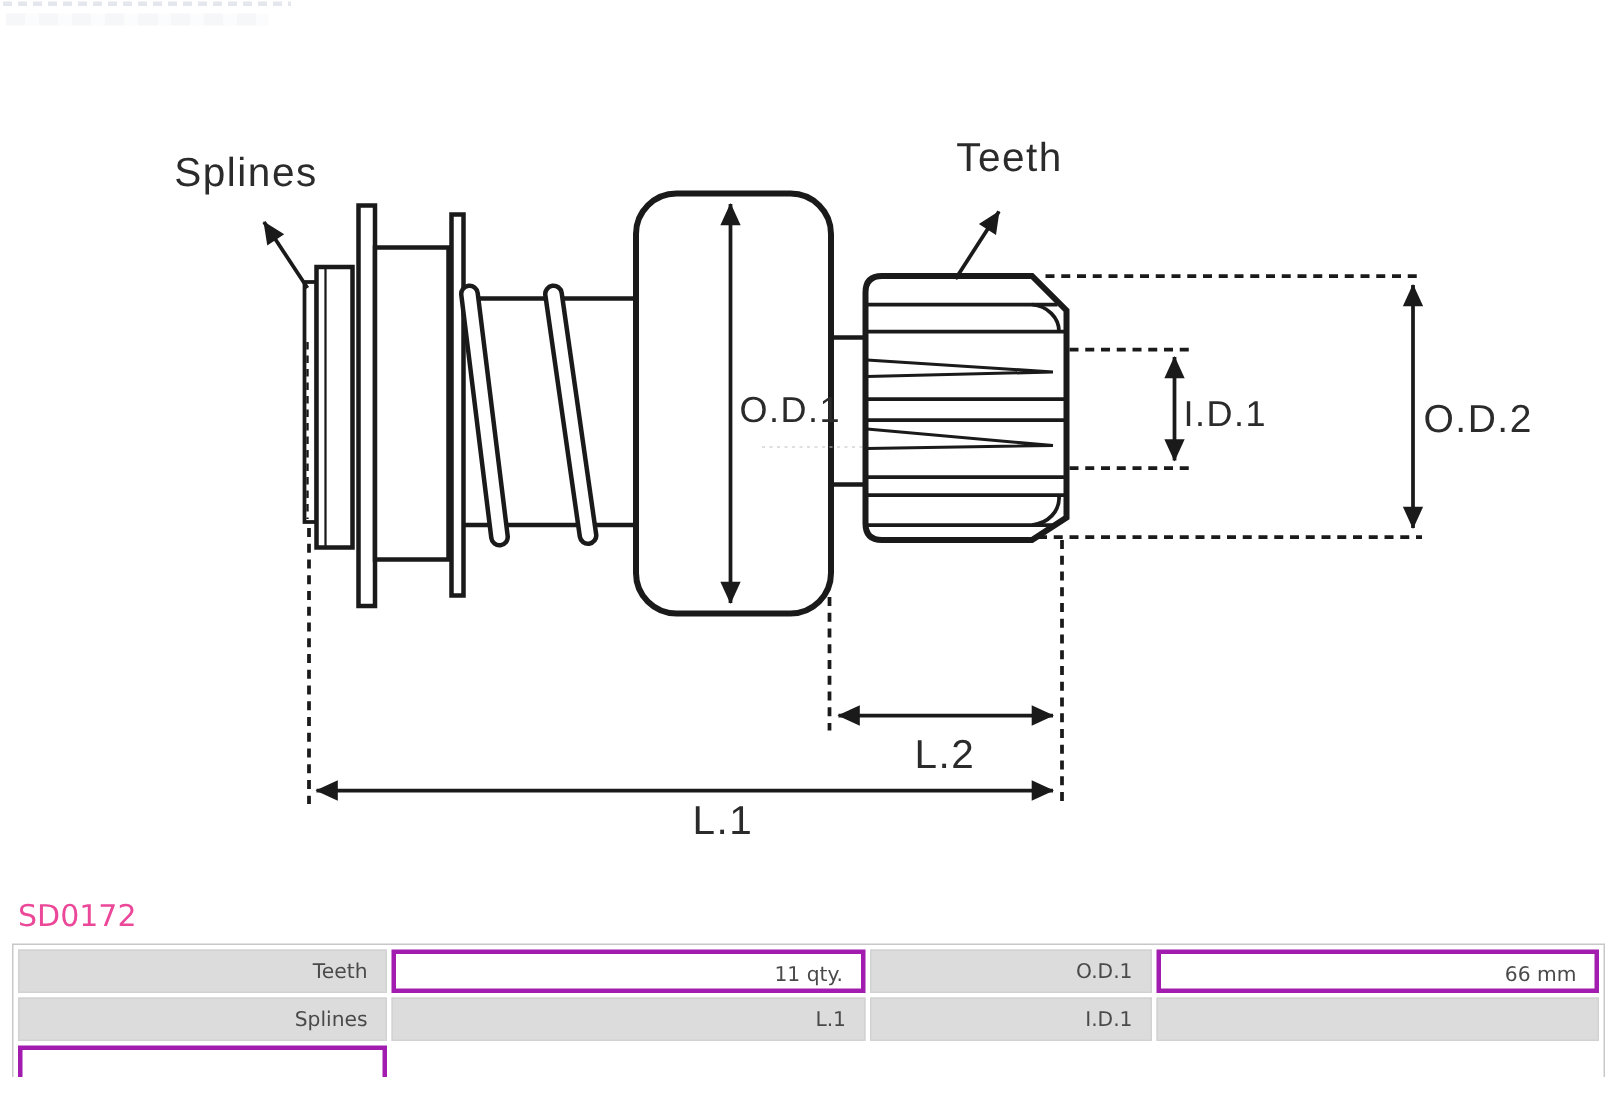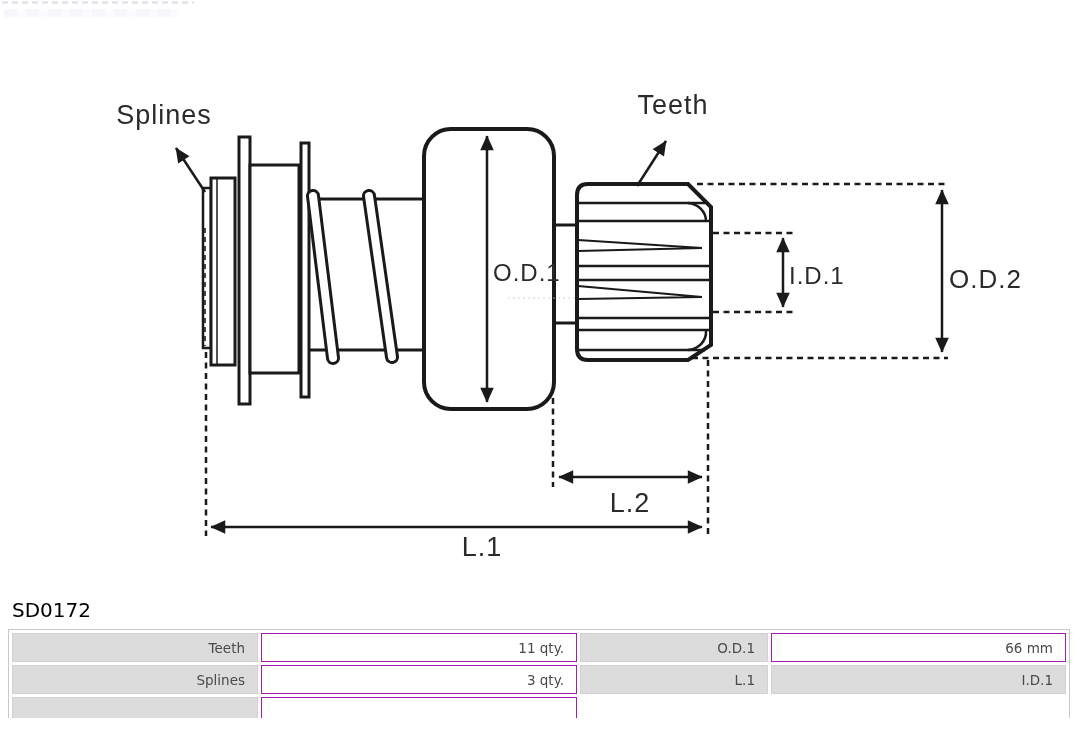--- a/index.html
+++ b/index.html
@@ -15,34 +15,34 @@
   .wm-row2 {
     position:absolute; left:4px; top:9px; width:175px; height:8px; opacity:.4;
     background:repeating-linear-gradient(90deg,#e9ebf1 0 13px, #f6f7fa 13px 22px);
   }
   svg.diagram { position:absolute; left:0; top:0; }
   svg.diagram text {
     font-family:"Liberation Sans", sans-serif; fill:#2b2b2b; letter-spacing:1px;
   }
   .part-code {
     position:absolute; left:12px; top:598px; font-size:20px; line-height:24px;
-    color:#000000; font-family:"DejaVu Sans", sans-serif;
+    color:#ec4899; font-family:"DejaVu Sans", sans-serif;
   }
   .spec-table {
     position:absolute; left:8px; top:629px; width:1062px; box-sizing:border-box;
     background:#ffffff; border:1px solid #c8c8c8; padding:3px;
     display:grid; grid-template-columns:246px 316px 188px auto; gap:3px;
   }
   .cell {
     box-sizing:border-box; height:29px; line-height:27px; padding:1px 12px 1px 4px;
     text-align:right; font-size:13.5px; color:#4a4a4a;
     font-family:"DejaVu Sans","Liberation Sans",sans-serif;
   }
   .cell.label { background:#dcdcdc; border:1px solid #d2d2d2; }
-  .cell.value { background:#ffffff; border:1px solid #a21caf; }
+  .cell.value { background:#ffffff; border:3px solid #a21caf; }
 </style>
 </head>
 <body>
 
 <div class="page">
 
   <div class="wm-row1"></div>
   <div class="wm-row2"></div>
 
   <svg class="diagram" width="1080" height="590" viewBox="0 0 1080 590">
@@ -151,21 +151,20 @@
 
   <div class="part-code">SD0172</div>
 
   <div class="spec-table">
     <div class="cell label">Teeth</div>
     <div class="cell value">11 qty.</div>
     <div class="cell label">O.D.1</div>
     <div class="cell value">66 mm</div>
 
     <div class="cell label">Splines</div>
-    <div class="cell value">3 qty.</div>
     <div class="cell label">L.1</div>
 
     <div class="cell label">I.D.1</div>
     <div class="cell label"></div>
     <div class="cell value"></div>
   </div>
 
 </div>
 
 </body></html>

